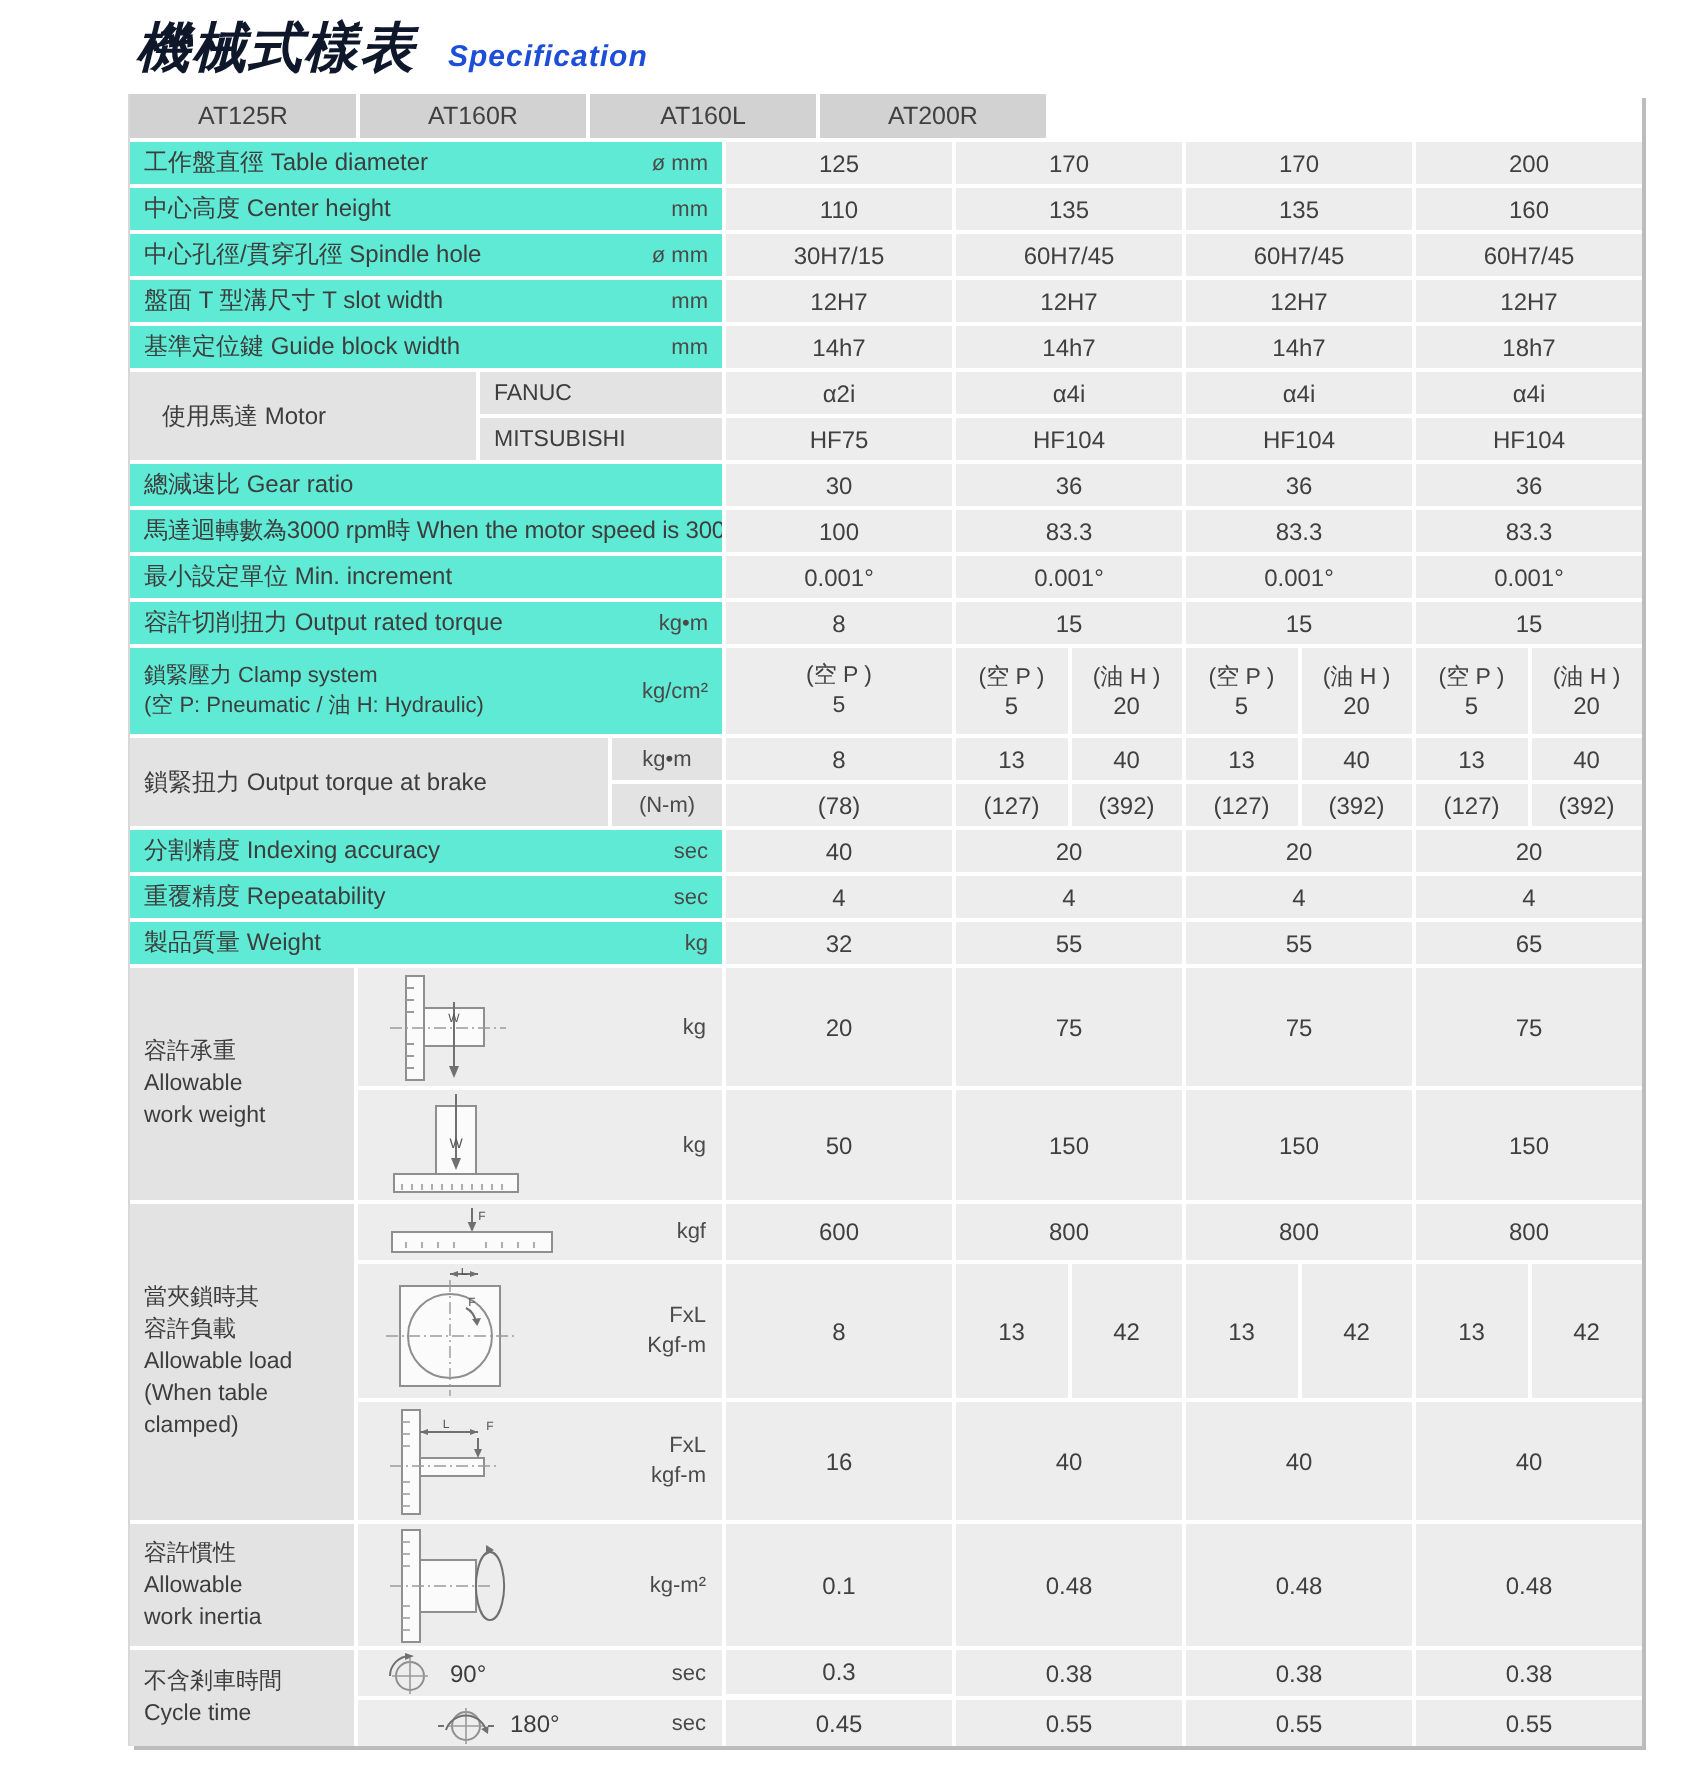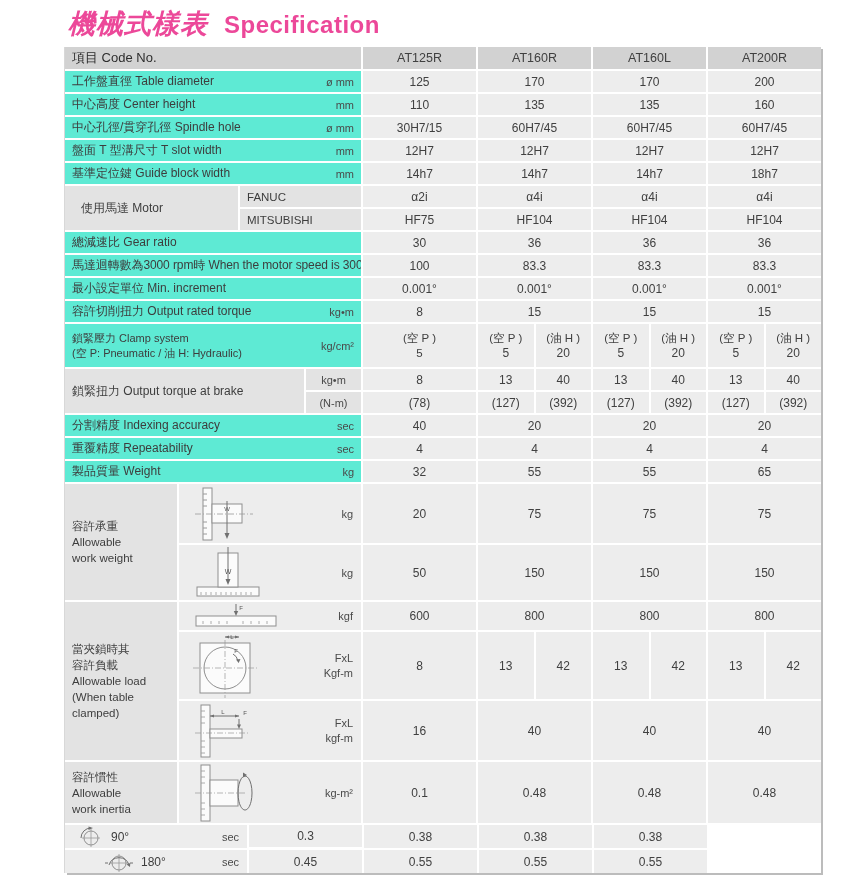--- a/index.html
+++ b/index.html
@@ -5,22 +5,22 @@
   * { margin:0; padding:0; box-sizing:border-box; }
   html,body { background:#fff; }
   body {
     width:850px; height:883px; overflow:hidden;
     font-family:"Liberation Sans","DejaVu Sans",sans-serif;
     color:#3d3d3d;
   }
   .page { position:relative; width:850px; height:883px; background:#fff; }
 
   .title { position:absolute; left:68px; top:6px; display:flex; align-items:baseline; gap:16px; }
-  .title-zh { font-size:27px; font-weight:bold; font-style:italic; color:#ec4899; letter-spacing:1px; font-family:"Liberation Serif","DejaVu Serif",serif; }
-  .title-en { font-size:24px; font-weight:bold; color:#ec4899; letter-spacing:.5px; }
+  .title-zh { font-size:27px; font-weight:bold; font-style:italic; color:#0f172a; letter-spacing:1px; font-family:"Liberation Serif","DejaVu Serif",serif; }
+  .title-en { font-size:15px; font-weight:bold; font-style:italic; color:#1d4ed8; letter-spacing:.5px; }
 
   .tbl { position:absolute; left:65px; top:47px; width:756px; box-shadow:2px 2px 0 #bcbcbc, -1px 0 0 #d8d8d8; background:#fff; }
 
   .row, .g { display:flex; gap:2px; }
   .row { margin-bottom:2px; }
   .group { display:flex; gap:2px; margin-bottom:2px; }
   .gright { display:flex; flex-direction:column; gap:2px; flex:1; }
 
   .cell { background:#ededed; display:flex; align-items:center; justify-content:center; font-size:12px; }
   .h21 { height:21px; }
@@ -67,21 +67,20 @@
 <div class="page">
 
   <div class="title">
     <span class="title-zh">機械式樣表</span>
     <span class="title-en">Specification</span>
   </div>
 
   <div class="tbl">
 
     <div class="row">
-      <div class="cell lab hdr h22">項目 Code No.</div>
       <div class="cell val hdr hdrv h22">AT125R</div>
       <div class="cell val hdr hdrv h22">AT160R</div>
       <div class="cell val hdr hdrv h22">AT160L</div>
       <div class="cell val hdr hdrv h22">AT200R</div>
     </div>
 
     <div class="row">
       <div class="cell lab h21">
           <span class="lt">工作盤直徑 Table diameter</span>
           <span class="unit">ø mm</span>
@@ -469,20 +468,26 @@
         </svg>
         <span class="unit">kg-m²</span>
       </div>
       <div class="cell val" style="height:61px;">0.1</div>
       <div class="cell val" style="height:61px;">0.48</div>
       <div class="cell val" style="height:61px;">0.48</div>
       <div class="cell val" style="height:61px;">0.48</div>
     </div>
 
     <div class="group" style="margin-bottom:0;">
+      <div class="cell glab seclab">
+        <div class="sec-lines">
+          <div>不含剎車時間</div>
+          <div>Cycle time</div>
+        </div>
+      </div>
       <div class="gright">
         <div class="g" style="height:23px;">
           <div class="dcell" style="height:23px;">
             <span class="icon-wrap">
               <svg width="24" height="22" viewBox="0 0 24 22">
                 <circle cx="12" cy="12" r="7" fill="none" stroke="#8f8f8f"></circle>
                 <path d="M12 3v18M3 12h18" stroke="#9a9a9a" stroke-width=".8"></path>
                 <path d="M2 12 A10 10 0 0 1 12 2" fill="none" stroke="#707070"></path>
                 <polygon points="14,2 9.5,0.5 9.5,4" fill="#707070"></polygon>
               </svg>

